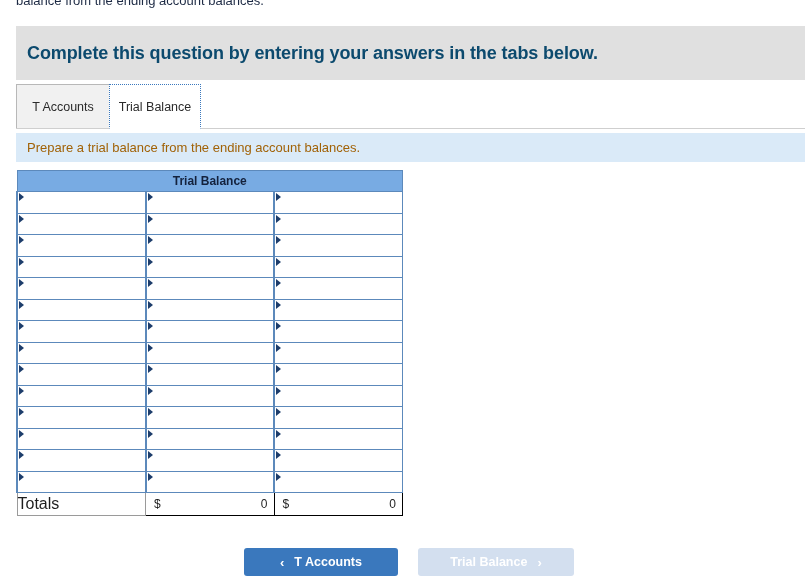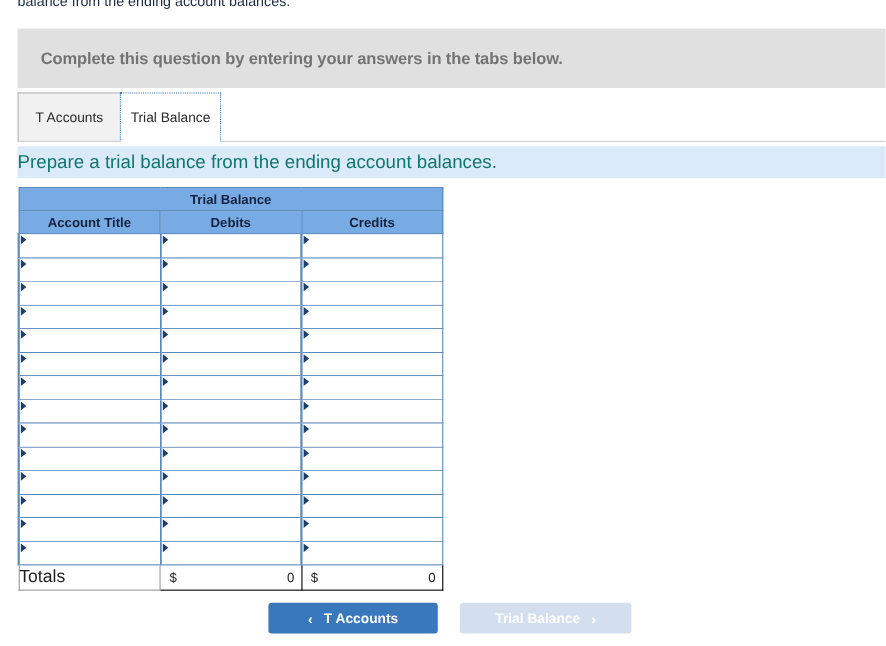--- a/index.html
+++ b/index.html
@@ -28,24 +28,24 @@
     position: absolute;
     left: 16px;
     top: 26px;
     width: 789px;
     height: 54px;
     background: #e0e0e0;
     display: flex;
     align-items: center;
   }
   #instruction-banner .banner-text {
-    font-size: 15px;
+    font-size: 18px;
     font-weight: bold;
-    color: #737373;
-    padding-left: 21px;
+    color: #0c4a6e;
+    padding-left: 11px;
     letter-spacing: -0.1px;
   }
 
   
   #tab-strip {
     position: absolute;
     left: 16px;
     top: 84px;
     width: 789px;
     height: 45px;
@@ -87,23 +87,23 @@
     position: absolute;
     left: 16px;
     top: 133px;
     width: 789px;
     height: 29px;
     background: #daeaf8;
     display: flex;
     align-items: center;
   }
   #prompt-bar .prompt-text {
-    font-size: 17px;
-    color: #0f766e;
-    padding-left: 0;
+    font-size: 13px;
+    color: #a16207;
+    padding-left: 11px;
   }
 
   
   #worksheet {
     position: absolute;
     left: 16px;
     top: 170px;
     width: 387px;
     border-collapse: collapse;
     table-layout: fixed;
@@ -231,25 +231,20 @@
 <div id="tab-underline"></div>
 
 <div id="prompt-bar">
   <span class="prompt-text">Prepare a trial balance from the ending account balances.</span>
 </div>
 
 <table id="worksheet">
   <tbody>
     <tr>
       <td class="tbl-title" colspan="3">Trial Balance</td>
-    </tr>
-    <tr>
-      <td class="col-head w-acct">Account Title</td>
-      <td class="col-head w-deb">Debits</td>
-      <td class="col-head w-cred">Credits</td>
     </tr>
   </tbody>
   <tbody id="worksheet-body">
       <tr>
         <td class="input-cell w-acct"></td>
         <td class="input-cell w-deb"></td>
         <td class="input-cell w-cred"></td>
       </tr>
       <tr>
         <td class="input-cell w-acct"></td>

